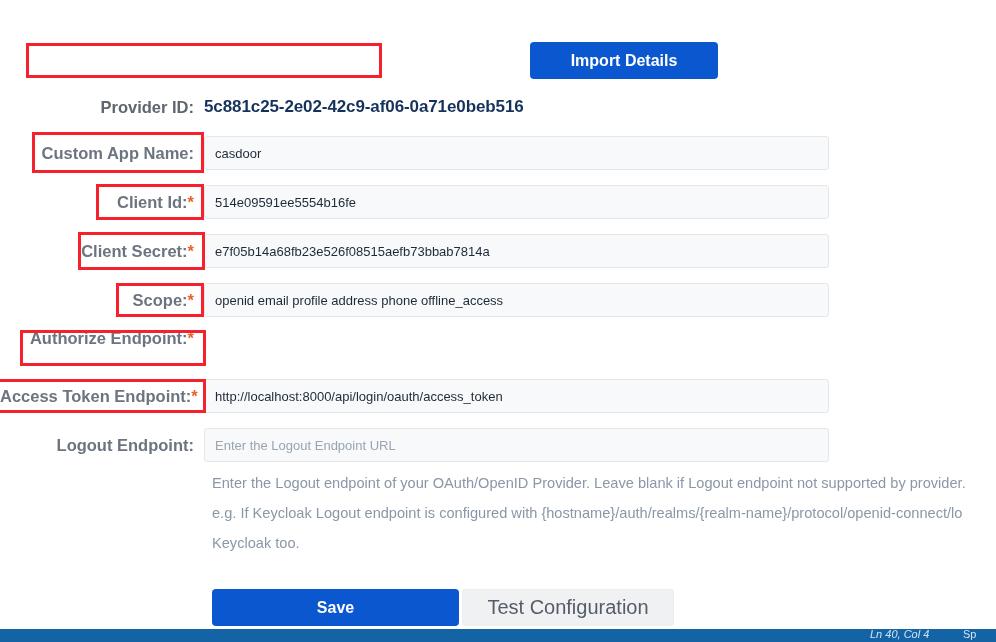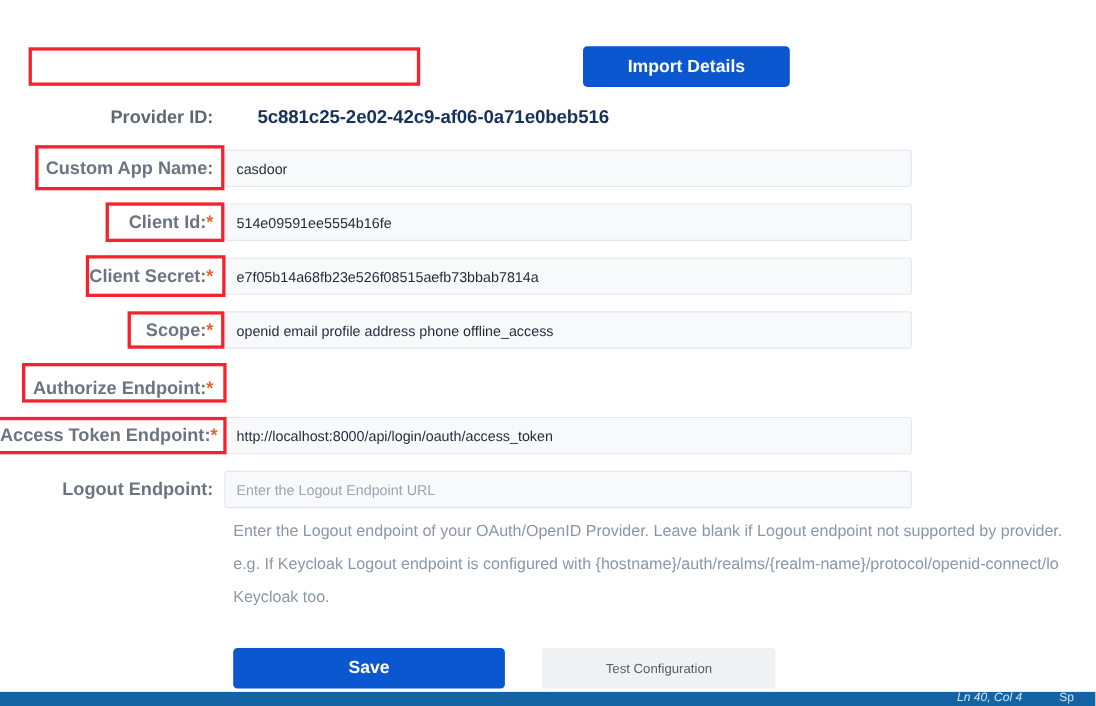--- a/index.html
+++ b/index.html
@@ -105,25 +105,24 @@
     height: 37px;
   }
   .btn-secondary {
     position: absolute;
     left: 462px;
     top: 589px;
     width: 212px;
     height: 37px;
     background: #f0f1f3;
     color: #555d67;
-    font-size: 12px;
+    font-size: 20px;
     font-weight: 400;
     border: 1px solid #eceef0;
     border-radius: 3px;
-    margin-left: 31px;
   }
 
   
   .helper {
     position: absolute;
     left: 212px;
     top: 468px;
     width: 790px;
     color: #8b97a6;
     font-size: 14.6px;
@@ -167,21 +166,21 @@
   .sb-sp { left: 963px; }
 </style>
 </head>
 <body>
 
 <div class="page">
 
 
   <button class="btn btn-primary btn-import">Import Details</button>
 
-  <div class="row" style="top:93px;height:28px;gap:30px;">
+  <div class="row" style="top:93px;height:28px;">
     <div class="label plain">Provider ID:</div>
     <div class="value-strong">5c881c25-2e02-42c9-af06-0a71e0beb516</div>
   </div>
 
   <div class="row" style="top:135px;height:36px;">
     <div class="label">
       <span>Custom App Name:</span>
     </div>
     <div class="field">casdoor</div>
   </div>
@@ -200,21 +199,21 @@
     <div class="field">e7f05b14a68fb23e526f08515aefb73bbab7814a</div>
   </div>
 
   <div class="row" style="top:282px;height:36px;">
     <div class="label">
       <span>Scope:</span><span class="req">*</span>
     </div>
     <div class="field">openid email profile address phone offline_access</div>
   </div>
 
-  <div class="row" style="top:344px;height:36px;flex-direction:column;">
+  <div class="row" style="top:320px;height:36px;">
     <div class="label">
       <span>Authorize Endpoint:</span><span class="req">*</span>
     </div>
   </div>
 
   <div class="row" style="top:378px;height:36px;">
     <div class="label">
       <span>Access Token Endpoint:</span><span class="req">*</span>
     </div>
     <div class="field">http://localhost:8000/api/login/oauth/access_token</div>

